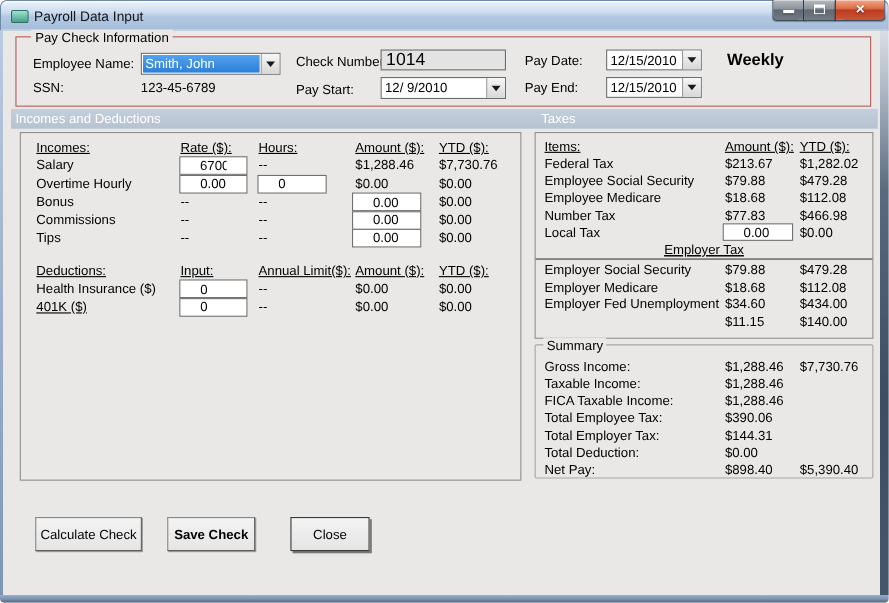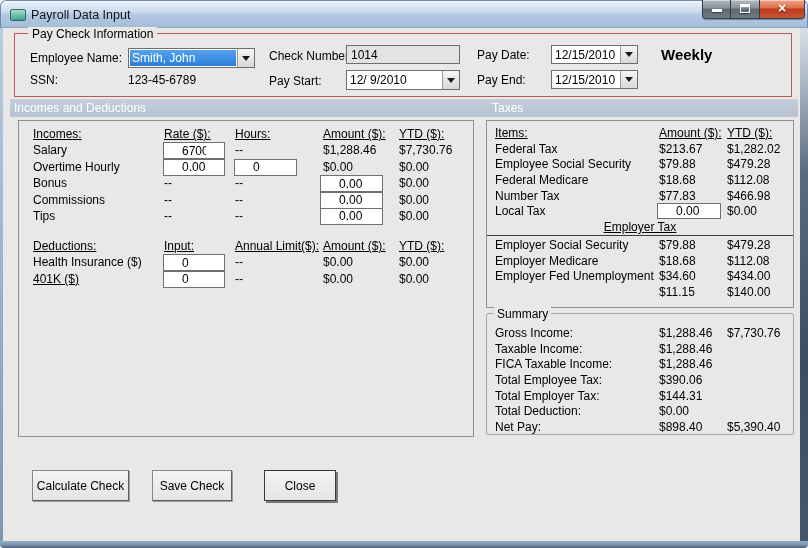--- a/index.html
+++ b/index.html
@@ -44,21 +44,21 @@
   .pc-group { position:absolute; left:14px; top:33px; width:778px; height:64px; border:1px solid #B25B5B; }
   .pc-caption { position:absolute; left:28px; top:27px; padding:0 4px; background:#E9E8E6; font-size:12px; z-index:2; }
 
   .combo { position:absolute; border:1px solid #6E6E6E; background:#fff; display:flex; align-items:stretch; cursor:default; }
   .combo-text { flex:1; font-size:12px; padding:2px 3px 0; white-space:nowrap; overflow:hidden; }
   .combo.selected .combo-text { background:linear-gradient(#55A2EE,#2B7FD9); color:#fff; margin:1px; padding:1px 2px 0; }
   .combo-btn { width:17px; background:linear-gradient(#F6F6F6,#D8D8D8); border-left:1px solid #999;
     display:flex; align-items:center; justify-content:center; cursor:pointer; }
   .combo-arrow { width:0; height:0; border-left:4px solid transparent; border-right:4px solid transparent; border-top:5px solid #1a1a1a; }
 
-  .input-check { position:absolute; border:1px solid #6E6E6E; background:#E3E3E3; font-size:12px;
+  .input-check { position:absolute; border:1px solid #6E6E6E; background:#E3E3E3; font-size:16px;
     padding:1px 4px; font-family:inherit; color:#000; }
 
   
   .section-bar { position:absolute; left:10px; top:99px; width:788px; height:18px;
     background:linear-gradient(#C4CFDD,#B6C2D1); }
   .section-lbl { position:absolute; top:2px; font-size:12px; color:#fff; white-space:nowrap; }
 
   
   .panel { position:absolute; border:1px solid #8F8F8F; }
   .panel-left  { left:18px;  top:120px; width:456px; height:317px; }
@@ -82,21 +82,21 @@
     border:1px solid #A6A6A6; border-radius:2px; }
   .sum-caption { position:absolute; left:494px; top:307px; padding:0 3px; background:#E9E8E6; font-size:12px; z-index:2; }
   .srow { position:relative; height:15.7px; font-size:12px; white-space:nowrap; }
 
   
   .btn { position:absolute; top:470px; height:31px; font-family:inherit; font-size:12px; color:#000;
     background:linear-gradient(#F3F3F3,#E5E5E5); border:1px solid #878787;
     border-right-color:#5E5E5E; border-bottom-color:#5E5E5E;
     box-shadow:1px 1px 0 rgba(70,70,70,.45); cursor:pointer; }
   .btn-calc { left:32px;  width:97px; }
-  .btn-save { left:152px; width:80px; }
+  .btn-save { left:152px; width:80px;font-weight:bold; }
   .btn-close{ left:264px; width:72px; border:1px solid #3a3a3a; box-shadow:2px 2px 0 rgba(45,45,45,.6); }
 </style>
 </head>
 <body>
 
 <div class="window">
 
   <div class="titlebar">
     <span class="title-icon"></span>
     <span class="title-text">Payroll Data Input</span>
@@ -243,21 +243,21 @@
         <span class="cell t1">Federal Tax</span>
         <span class="cell t2">$213.67</span>
         <span class="cell t3">$1,282.02</span>
       </div>
       <div class="trow">
         <span class="cell t1">Employee Social Security</span>
         <span class="cell t2">$79.88</span>
         <span class="cell t3">$479.28</span>
       </div>
       <div class="trow">
-        <span class="cell t1">Federal Medicare</span>
+        <span class="cell t1">Employee Medicare</span>
         <span class="cell t2">$18.68</span>
         <span class="cell t3">$112.08</span>
       </div>
       <div class="trow">
         <span class="cell t1">Number Tax</span>
         <span class="cell t2">$77.83</span>
         <span class="cell t3">$466.98</span>
       </div>
       <div class="trow">
         <span class="cell t1">Local Tax</span>

